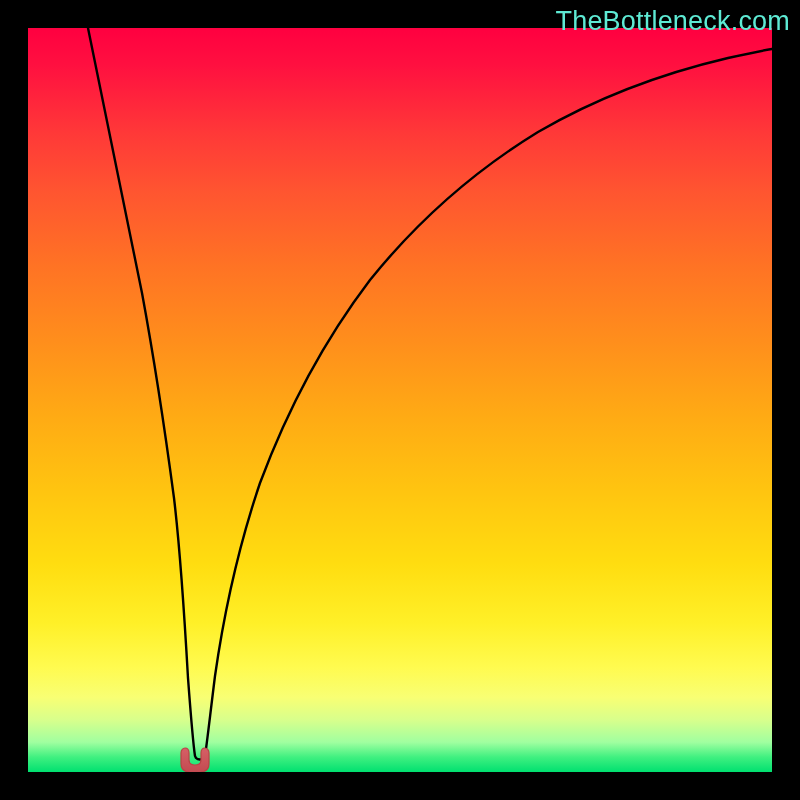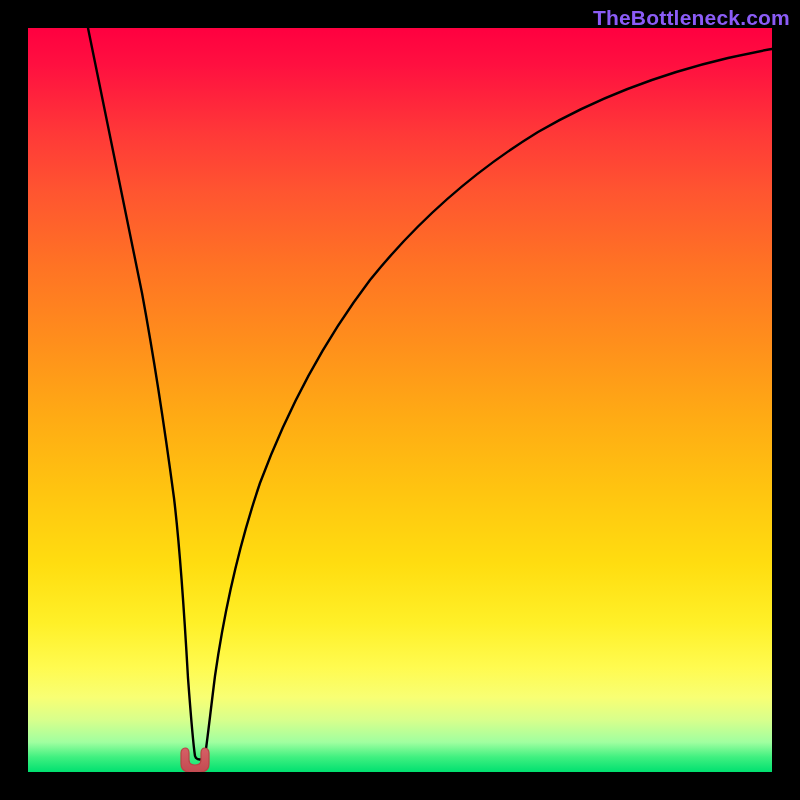--- a/index.html
+++ b/index.html
@@ -44,24 +44,24 @@
       #d8ff8c 93%,
       #a0ffa0 96%,
       #40f080 98%,
       #00e070 100%
     );
   }
   .watermark {
     position: absolute;
     top: 6px;
     right: 10px;
-    color: #8b5cf6;
-    font-size: 21px;
+    color: #5eead4;
+    font-size: 27px;
     letter-spacing: 0.2px;
-    font-weight: 700;
+    font-weight: 400;
     user-select: none;
   }
   svg.curve {
     position: absolute;
     inset: 0;
   }
   .marker {
     position: absolute;
     width: 34px;
     height: 28px;

